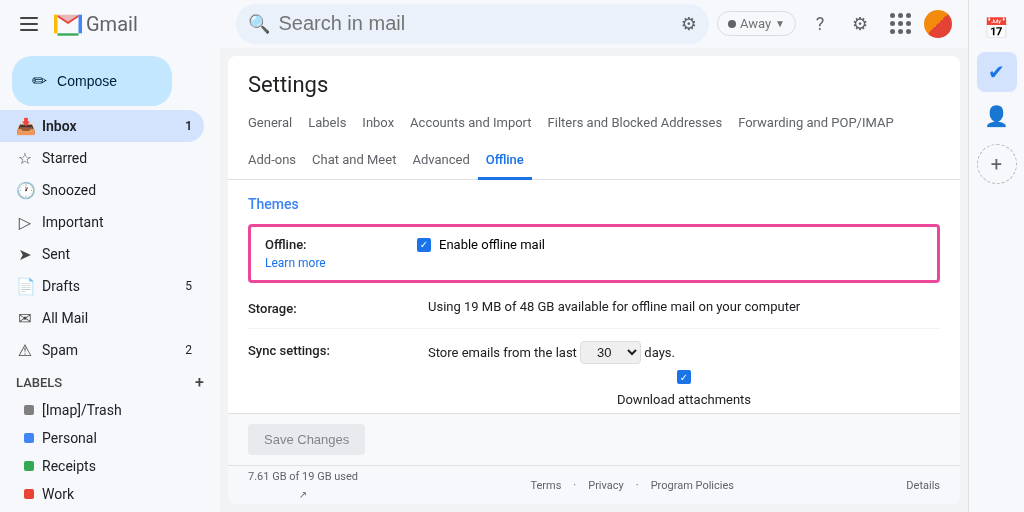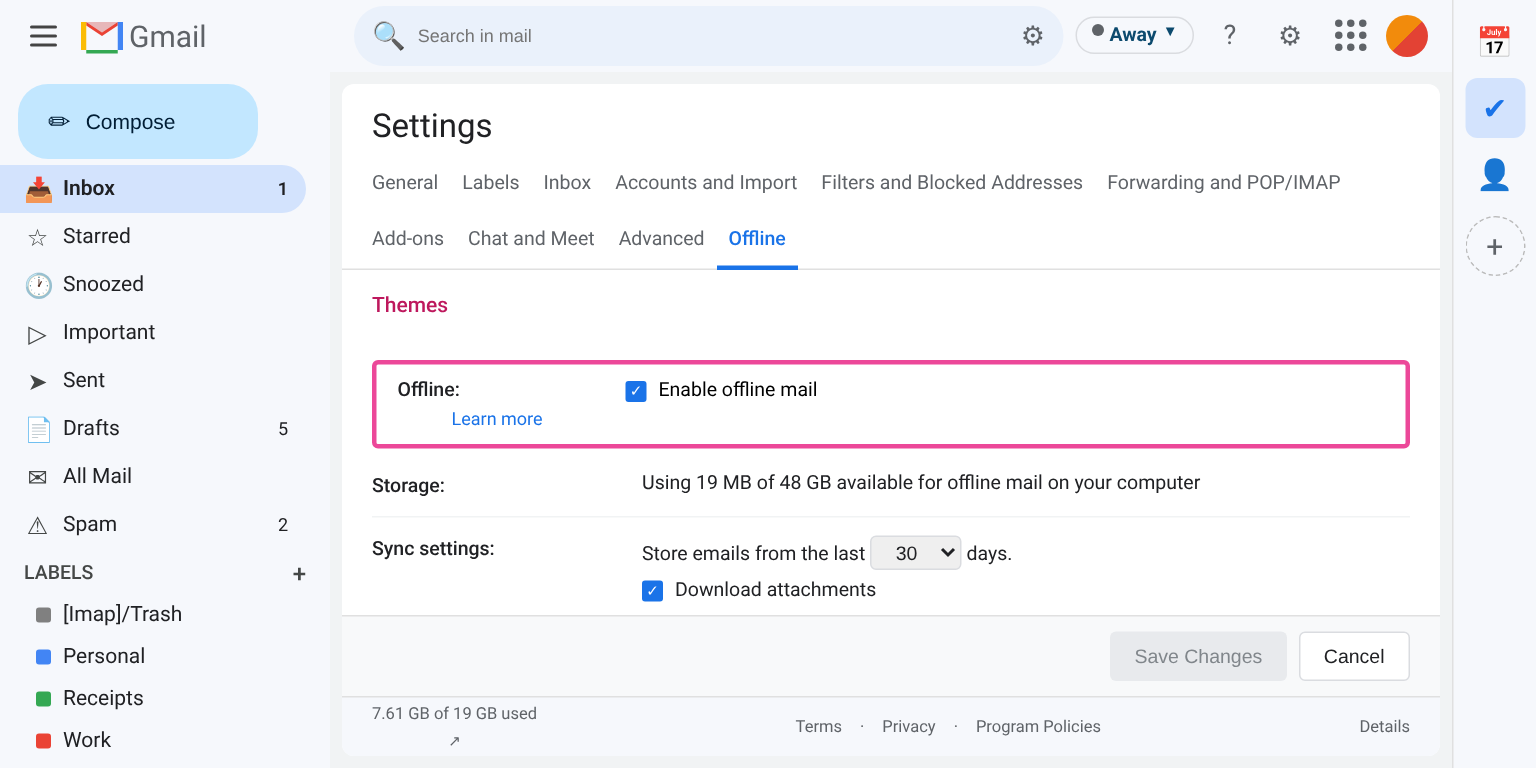--- a/index.html
+++ b/index.html
@@ -28,65 +28,65 @@
     .labels-header { display: flex; align-items: center; justify-content: space-between; font-size: 13px; font-weight: 500; color: #444746; margin-bottom: 4px; }
     .label-item { display: flex; align-items: center; padding: 2px 4px 2px 8px; height: 28px; cursor: pointer; gap: 8px; font-size: 14px; color: #202124; border-radius: 0 16px 16px 0; margin-right: 16px; }
     .label-dot { width: 10px; height: 10px; border-radius: 2px; flex-shrink: 0; }
 
     
     .main { flex: 1; display: flex; flex-direction: column; min-width: 0; }
 
     
     .topbar { height: 48px; background: #f6f8fc; display: flex; align-items: center; padding: 0 16px; gap: 8px; flex-shrink: 0; border-bottom: 1px solid transparent; }
     .search-bar { flex: 1; max-width: 600px; background: #eaf1fb; border-radius: 24px; display: flex; align-items: center; padding: 0 12px; height: 40px; gap: 8px; }
-    .search-input { border: none; background: transparent; font-size: 12px; color: #c2410c; outline: none; flex: 1; }
+    .search-input { border: none; background: transparent; font-size: 20px; color: #c2410c; outline: none; flex: 1; }
     .search-icon { color: #5f6368; font-size: 18px; }
     .search-filter-icon { color: #5f6368; font-size: 18px; margin-left: auto; cursor: pointer; }
     .topbar-right { margin-left: auto; display: flex; align-items: center; gap: 8px; }
-    .status-badge { display: flex; gap: 4px; border: 1px solid #dadce0; border-radius: 20px; padding: 4px 10px; font-size: 13px; color: #0c4a6e; cursor: pointer; font-weight: bold; }
+    .status-badge { display: flex; align-items: center; gap: 4px; border: 1px solid #dadce0; border-radius: 20px; padding: 4px 10px; font-size: 13px; color: #737373; cursor: pointer; }
     .status-dot { width: 8px; height: 8px; border-radius: 50%; background: #5f6368; }
     .topbar-icon { width: 32px; height: 32px; border-radius: 50%; display: flex; align-items: center; justify-content: center; cursor: pointer; color: #5f6368; font-size: 18px; }
     .avatar { width: 28px; height: 28px; border-radius: 50%; background: linear-gradient(135deg, #f28b0c 50%, #e34234 50%); cursor: pointer; }
     .grid-dots { display: grid; grid-template-columns: repeat(3, 5px); gap: 3px; }
     .grid-dot { width: 5px; height: 5px; border-radius: 50%; background: #5f6368; }
 
     
     .settings-container { flex: 1; background: #fff; margin: 8px; border-radius: 8px; overflow: hidden; display: flex; flex-direction: column; }
     .settings-title { padding: 16px 20px 0; font-size: 22px; font-weight: 400; color: #202124; }
     .settings-tabs { display: flex; border-bottom: 1px solid #e0e0e0; padding: 0 12px; flex-wrap: wrap; margin-top: 8px; }
     .settings-tab { padding: 10px 8px; font-size: 13px; color: #5f6368; cursor: pointer; white-space: nowrap; border-bottom: 3px solid transparent; margin-bottom: -1px; }
     .settings-tab.active { color: #1a73e8; border-bottom-color: #1a73e8; font-weight: 500; }
 
     .settings-body { flex: 1; overflow-y: auto; padding: 16px 20px; }
 
-    .section-label { font-size: 14px; font-weight: 500; color: #be185d; margin-bottom: 28px; }
+    .section-label { font-size: 14px; font-weight: 500; color: #3b82f6; margin-bottom: 12px; }
 
     .settings-row { display: flex; gap: 20px; padding: 12px 0; border-bottom: 1px solid #f1f3f4; align-items: flex-start; }
     .settings-row-label { width: 160px; flex-shrink: 0; font-size: 13px; font-weight: 500; color: #202124; padding-top: 2px; }
     .settings-row-content { flex: 1; font-size: 13px; color: #202124; }
 
     
     .offline-highlight { border: 3px solid #ec4899; border-radius: 4px; padding: 10px 14px; display: flex; align-items: flex-start; gap: 12px; margin-bottom: 4px; }
     .offline-highlight-label { width: 140px; flex-shrink: 0; }
     .offline-highlight-label .row-label { font-size: 13px; font-weight: 500; color: #202124; }
-    .offline-highlight-label .learn-more { color: #1a73e8; font-size: 12px; cursor: pointer; text-decoration: none; display: block; margin-top: 4px; margin-left: 36px; }
+    .offline-highlight-label .learn-more { color: #1a73e8; font-size: 12px; cursor: pointer; text-decoration: none; display: block; margin-top: 4px; }
     .checkbox-row { display: flex; align-items: center; gap: 8px; }
     .checkbox-blue { width: 14px; height: 14px; background: #1a73e8; border-radius: 2px; display: flex; align-items: center; justify-content: center; flex-shrink: 0; }
     .checkbox-blue::after { content: '✓'; color: white; font-size: 10px; }
 
     .sync-select { border: 1px solid #dadce0; border-radius: 4px; padding: 2px 12px; font-size: 13px; color: #202124; }
-    .checkbox-row-plain { display: flex; align-items: center; gap: 8px; margin-top: 6px; }
+    .checkbox-row-plain { display: flex; align-items: center; gap: 8px; margin-top: 6px; flex-direction: column; }
     .checkbox-plain { width: 14px; height: 14px; background: #1a73e8; border-radius: 2px; display: flex; align-items: center; justify-content: center; flex-shrink: 0; }
     .checkbox-plain::after { content: '✓'; color: white; font-size: 10px; }
 
     
     .security-highlight { border: 3px solid #fbbc04; border-radius: 4px; padding: 12px 14px; }
     .security-title { font-size: 13px; font-weight: 500; color: #202124; margin-bottom: 4px; }
 
-    .settings-footer { display: flex; justify-content: flex-end; gap: 8px; padding: 10px 20px; border-top: 1px solid #e0e0e0; background: #f8f9fa; }
+    .settings-footer { display: flex; justify-content: space-between; gap: 8px; padding: 10px 20px; border-top: 1px solid #e0e0e0; background: #f8f9fa; }
     .btn-save { background: #e8eaed; border: none; padding: 8px 16px; border-radius: 4px; font-size: 13px; color: #80868b; cursor: not-allowed; }
     .btn-cancel { background: #fff; border: 1px solid #dadce0; padding: 8px 16px; border-radius: 4px; font-size: 13px; color: #202124; cursor: pointer; }
 
     .footer-bar { background: #f6f8fc; padding: 4px 20px; display: flex; justify-content: space-between; align-items: center; font-size: 11px; color: #5f6368; border-top: 1px solid #e0e0e0; }
     .footer-links { display: flex; gap: 12px; }
     .footer-link { color: #5f6368; cursor: pointer; text-decoration: none; }
     .storage-bar { display: flex; align-items: center; gap: 6px; flex-direction: column; }
     .ext-link-icon { font-size: 10px; }
 
     
@@ -278,21 +278,20 @@
           <div class="security-highlight">
             <div class="security-title">After logging out of my Google account</div>
 
           </div>
         </div>
       </div>
     </div>
 
     <div class="settings-footer">
       <button class="btn-save">Save Changes</button>
-      <button class="btn-cancel">Cancel</button>
     </div>
 
     <div class="footer-bar">
       <div class="storage-bar">
         <span>7.61 GB of 19 GB used</span>
         <span class="ext-link-icon">↗</span>
       </div>
       <div class="footer-links">
         <a class="footer-link">Terms</a>
         <span>·</span>

